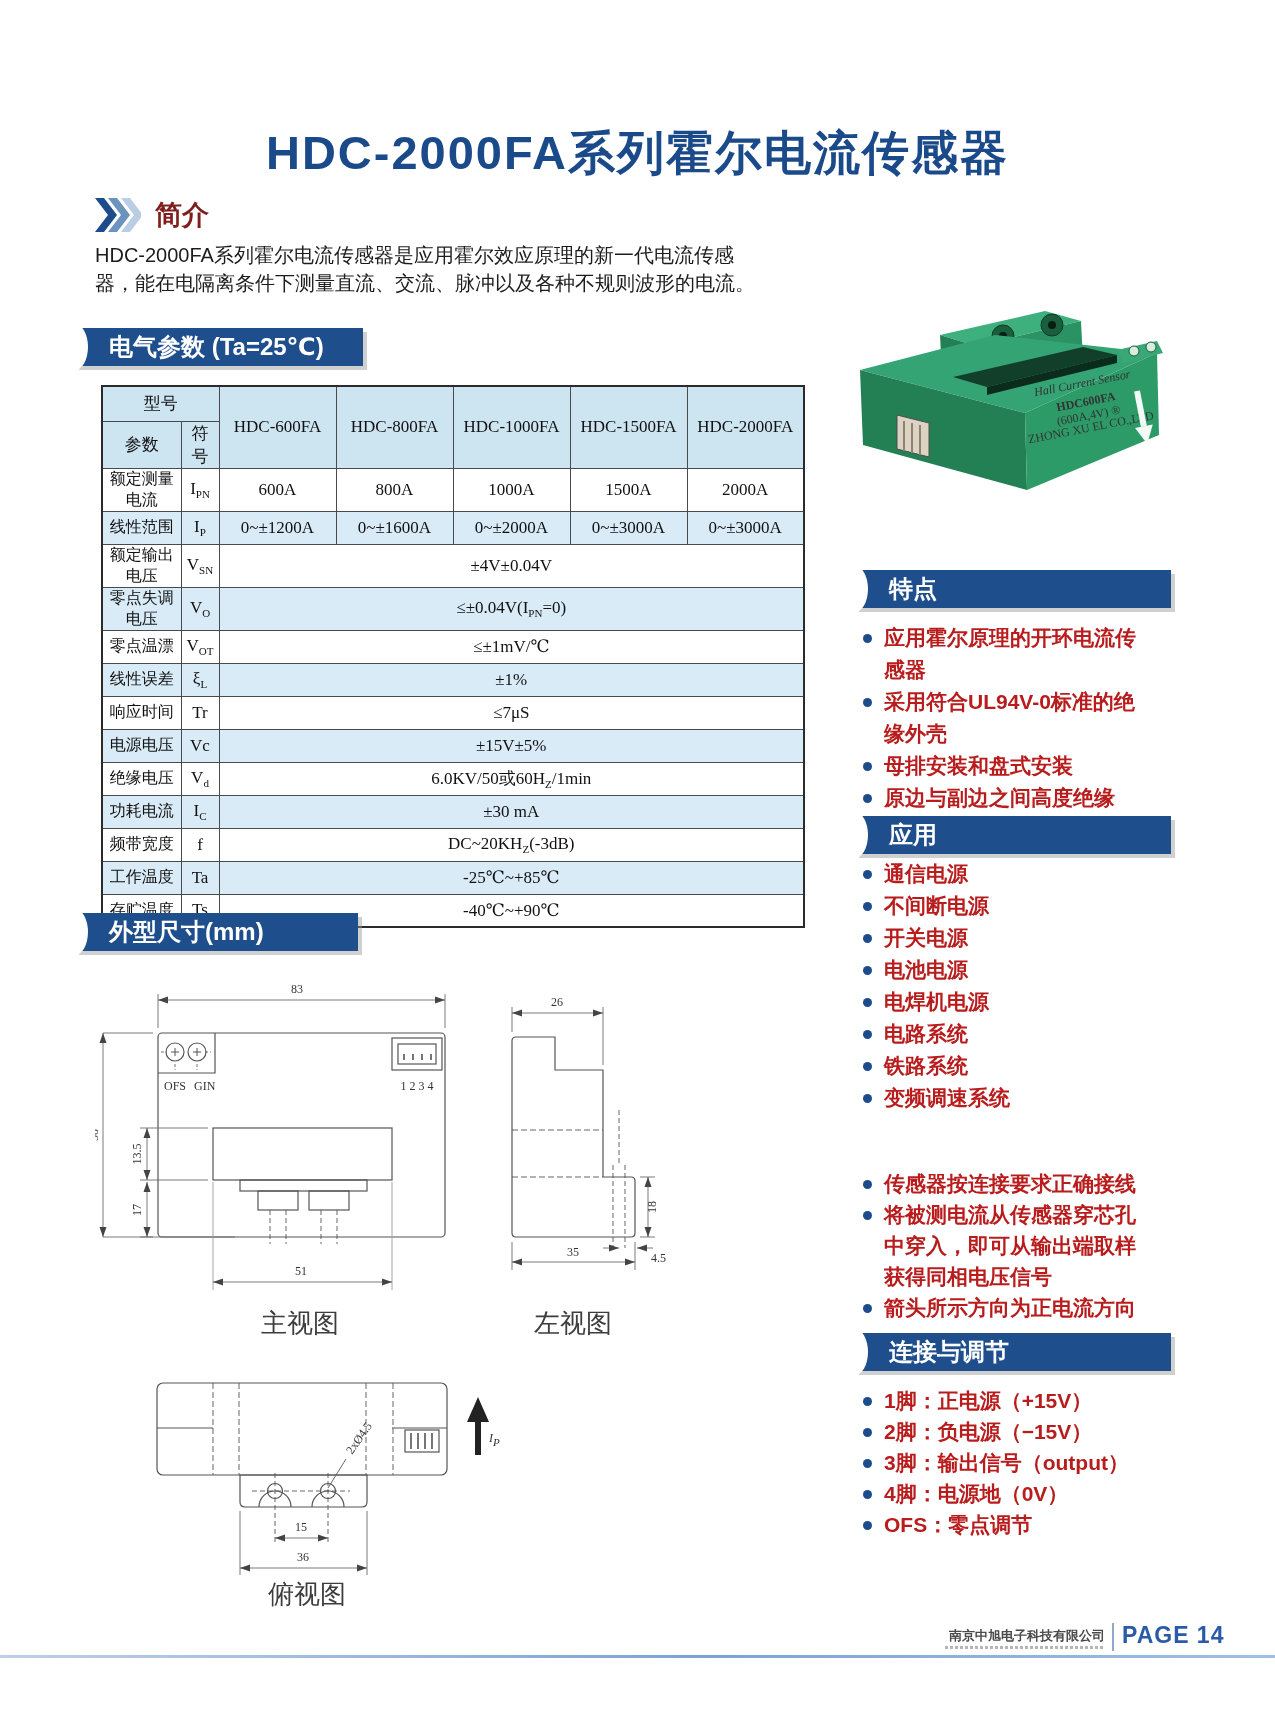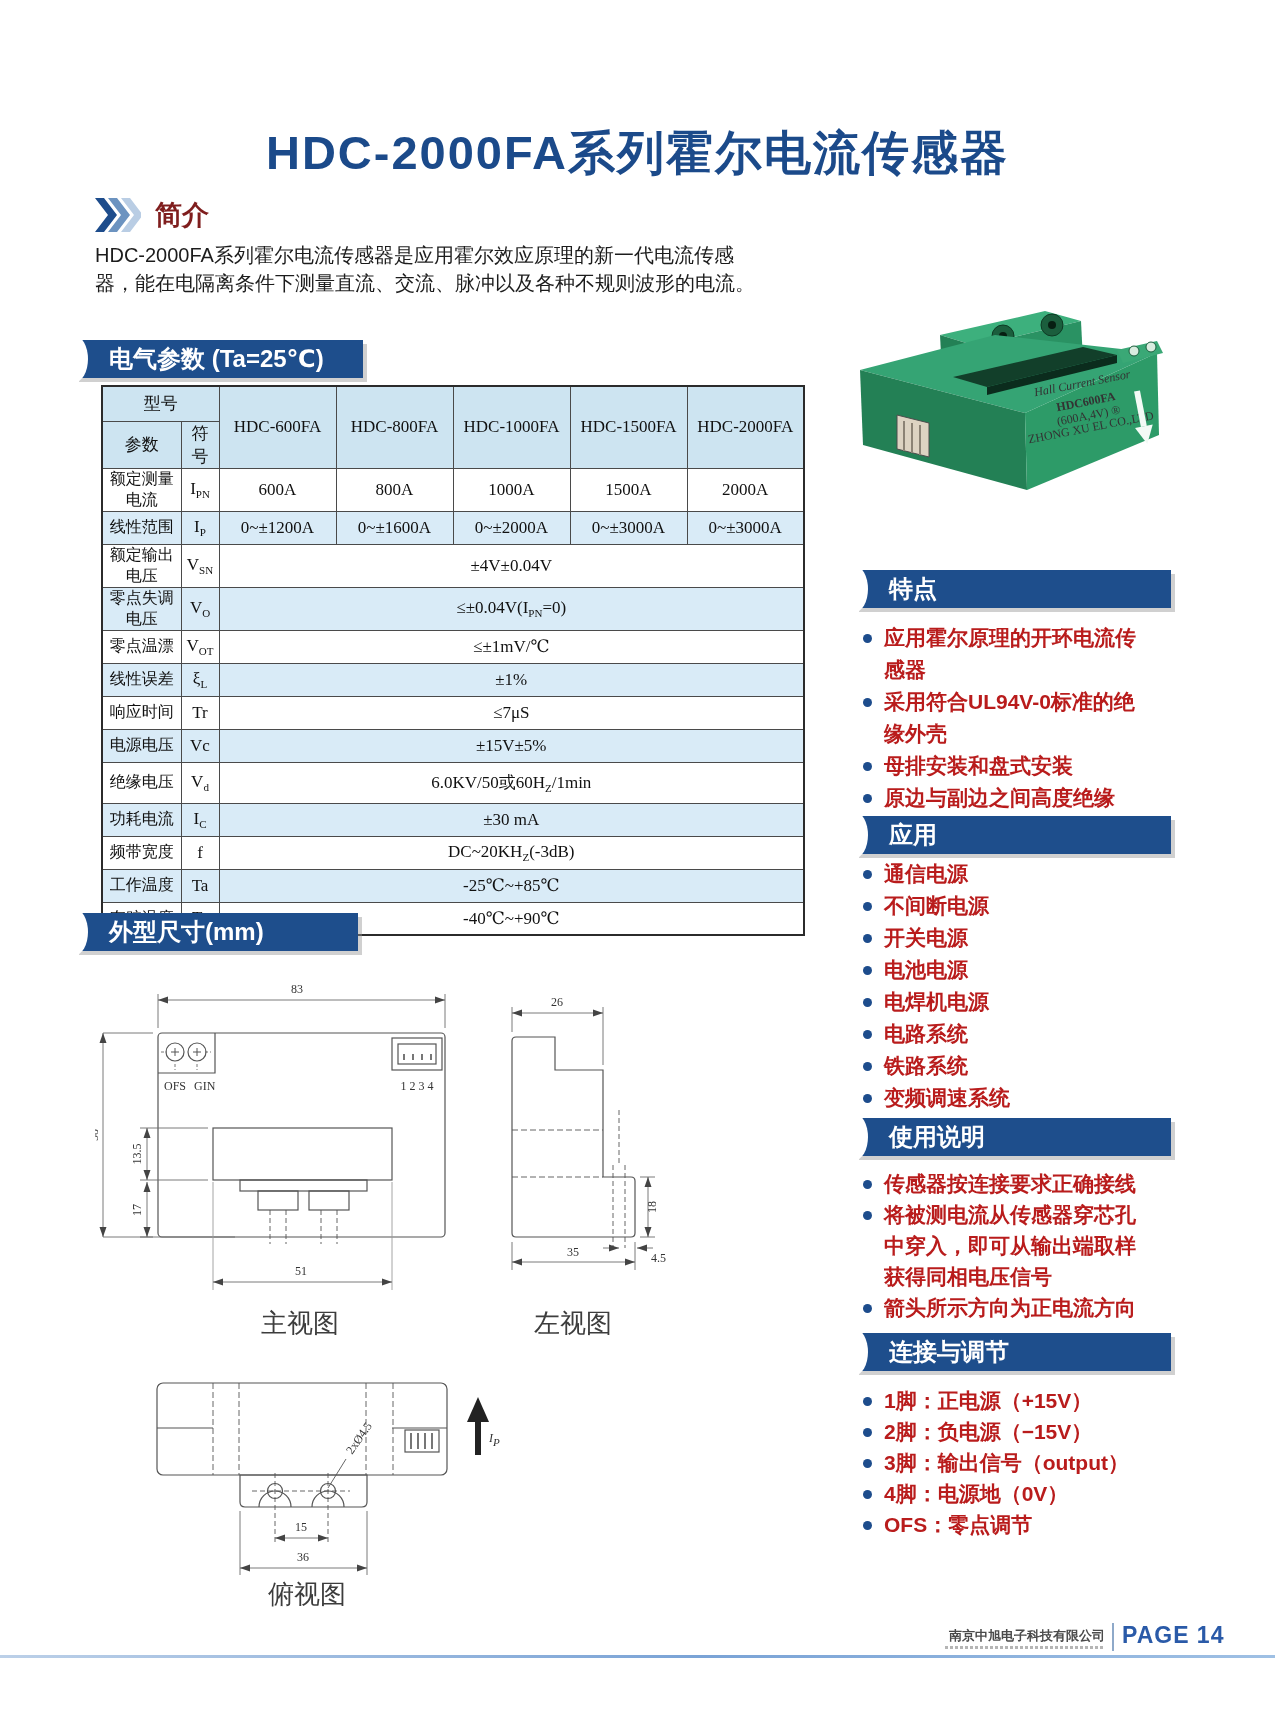--- a/index.html
+++ b/index.html
@@ -60,21 +60,21 @@
   <div class="intro-head">
     <svg width="46" height="34" viewBox="0 0 46 34">
       <path d="M0,0 h9 l13,17 -13,17 h-9 l13,-17 z" fill="#1d4c8c"></path>
       <path d="M13,0 h9 l13,17 -13,17 h-9 l13,-17 z" fill="#6c93c0"></path>
       <path d="M26,0 h9 l13,17 -13,17 h-9 l13,-17 z" fill="#b9cde4"></path>
     </svg>
     <span class="txt">简介</span>
   </div>
   <div class="intro-body">HDC-2000FA系列霍尔电流传感器是应用霍尔效应原理的新一代电流传感器，能在电隔离条件下测量直流、交流、脉冲以及各种不规则波形的电流。</div>
 
-  <div class="banner" style="left:75px;top:328px;width:288px;margin-top:12px;">电气参数 (Ta=25℃)</div>
+  <div class="banner" style="left:75px;top:328px;width:288px;">电气参数 (Ta=25℃)</div>
 
   <table class="spec">
     <colgroup>
       <col style="width:79px">
         <col style="width:38px">
       <col style="width:117px">
         <col style="width:117px">
         <col style="width:117px">
       <col style="width:117px">
         <col style="width:117px">
@@ -133,21 +133,21 @@
         <tr style="height: 33px;">
           <td class="param">响应时间</td>
           <td>Tr</td>
           <td colspan="5">≤7μS</td>
         </tr>
         <tr class="altblue" style="height: 33px;">
           <td class="param">电源电压</td>
           <td>Vc</td>
           <td colspan="5">±15V±5%</td>
         </tr>
-        <tr style="height: 41px;">
+        <tr style="height: 33px;">
           <td class="param">绝缘电压</td>
           <td>V<sub>d</sub></td>
           <td colspan="5">6.0KV/50或60H<sub>Z</sub>/1min</td>
         </tr>
         <tr class="altblue" style="height: 33px;">
           <td class="param">功耗电流</td>
           <td>I<sub>C</sub></td>
           <td colspan="5">±30 mA</td>
         </tr>
         <tr style="height: 33px;">
@@ -221,21 +221,20 @@
       <li>通信电源</li>
       <li>不间断电源</li>
       <li>开关电源</li>
       <li>电池电源</li>
       <li>电焊机电源</li>
       <li>电路系统</li>
       <li>铁路系统</li>
       <li>变频调速系统</li>
     </ul>
 
-  <div class="banner" style="left:855px;top:1118px;width:316px;">使用说明</div>
   <ul class="blist lh31" style="left:855px;top:1168px;" id="list-usage">
       <li>传感器按连接要求正确接线</li>
       <li>将被测电流从传感器穿芯孔中穿入，即可从输出端取样获得同相电压信号</li>
       <li>箭头所示方向为正电流方向</li>
     </ul>
 
   <div class="banner" style="left:855px;top:1333px;width:316px;">连接与调节</div>
   <ul class="blist lh31" style="left:855px;top:1385px;" id="list-connection">
       <li>1脚：正电源（+15V）</li>
       <li>2脚：负电源（−15V）</li>

